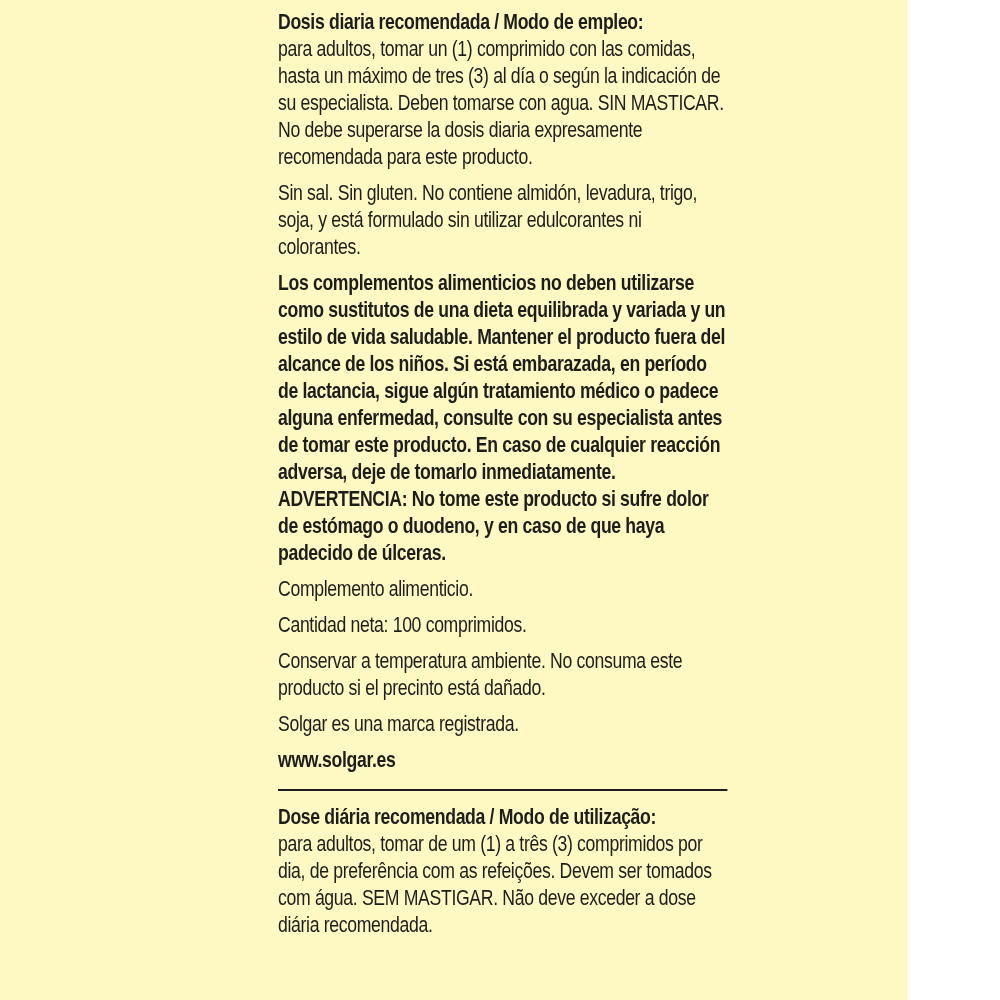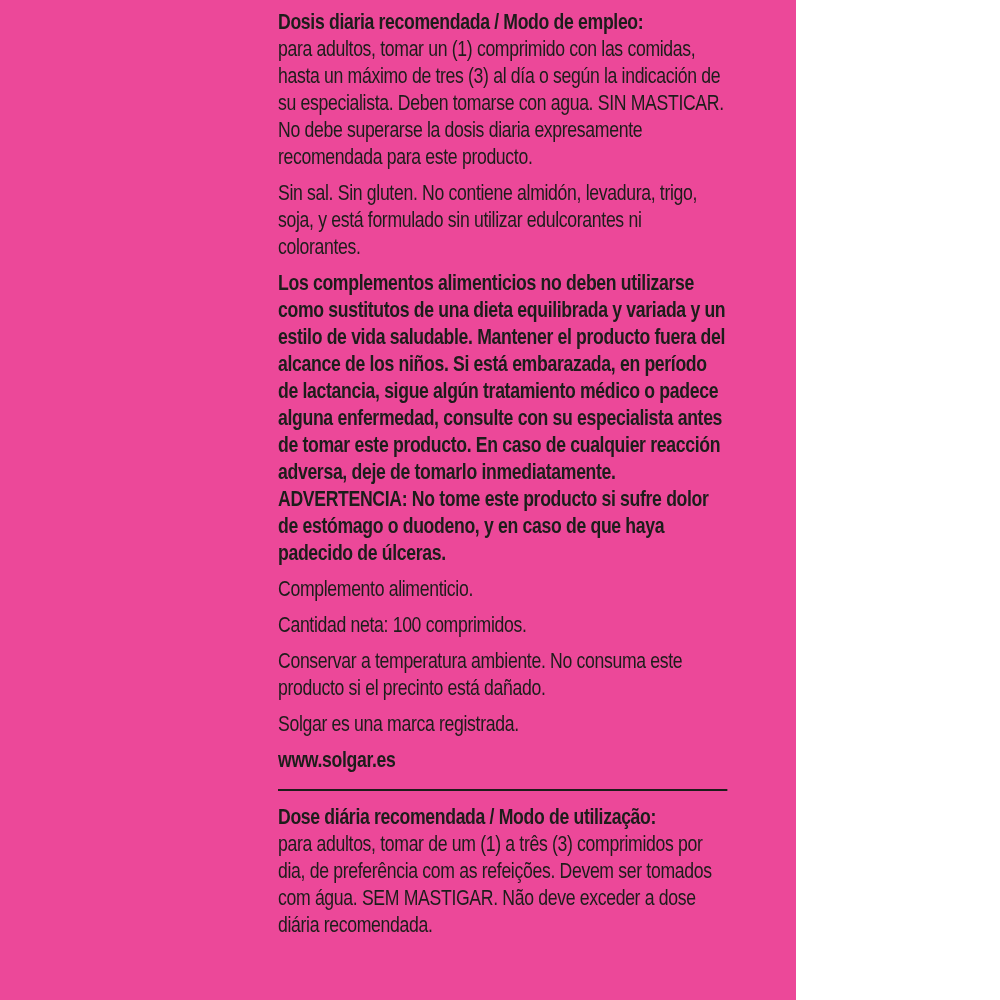--- a/index.html
+++ b/index.html
@@ -5,23 +5,23 @@
   html, body {
     margin: 0;
     padding: 0;
     width: 1000px;
     height: 1000px;
     background: #ffffff;
     overflow: hidden;
   }
   .sheet {
     position: relative;
-    width: 796px;
+    width: 908px;
     height: 1000px;
-    background: #ec4899;
+    background: #fef9c3;
   }
   .content {
     position: absolute;
     left: 278px;
     top: 9px;
     width: 548px;
     transform: scaleX(0.82);
     transform-origin: top left;
     font-family: "Liberation Sans", sans-serif;
     font-size: 21.5px;

